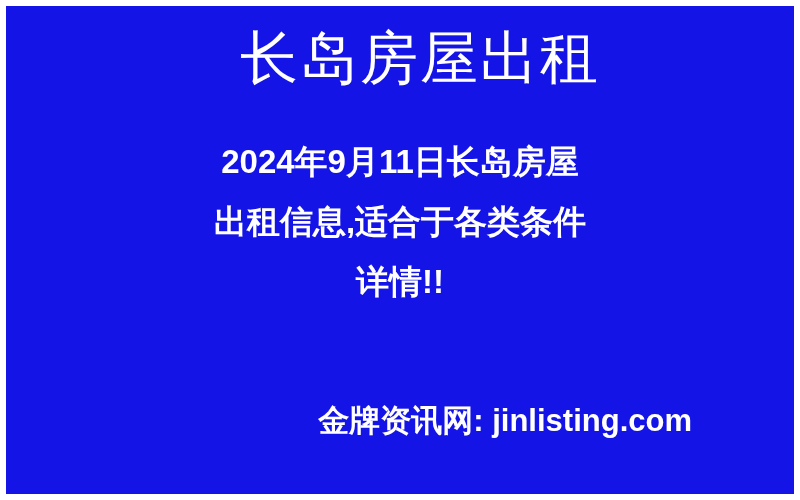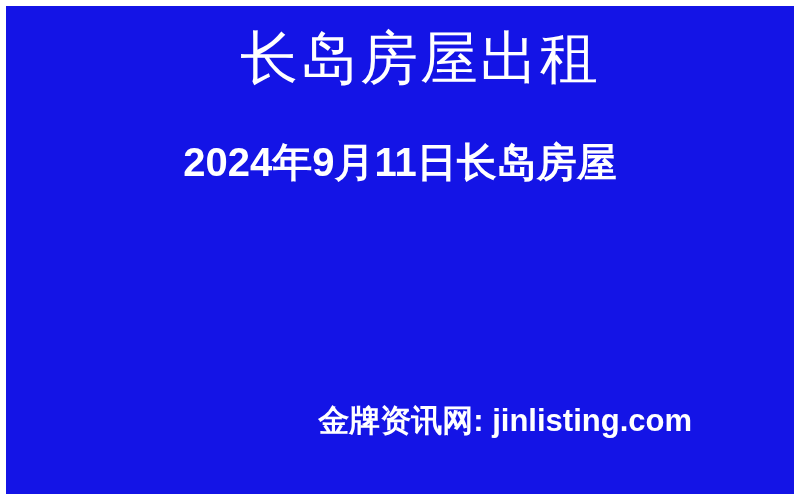--- a/index.html
+++ b/index.html
@@ -57,21 +57,21 @@
     margin-left: 20px;
   }
 
   .body-text {
     position: absolute;
     top: 132px;
     left: 100px;
     width: 600px;
     text-align: center;
     color: #ffffff;
-    font-size: 40px;
+    font-size: 33px;
     font-weight: bold;
     line-height: 60px;
     letter-spacing: 0px;
   }
   .body-line {
     display: block;
     white-space: nowrap;
   }
 
   .footer {
@@ -92,17 +92,19 @@
 
   <div class="frame-top"></div>
   <div class="frame-bottom"></div>
   <div class="frame-left"></div>
   <div class="frame-right"></div>
 
   <div class="title">长岛房屋出租</div>
 
   <div class="body-text">
     <span class="body-line">2024年9月11日长岛房屋</span>
+    <span class="body-line">出租信息,适合于各类条件</span>
+    <span class="body-line">详情!!</span>
   </div>
 
   <div class="footer">金牌资讯网: jinlisting.com</div>
 
 </div>
 
 </body></html>

